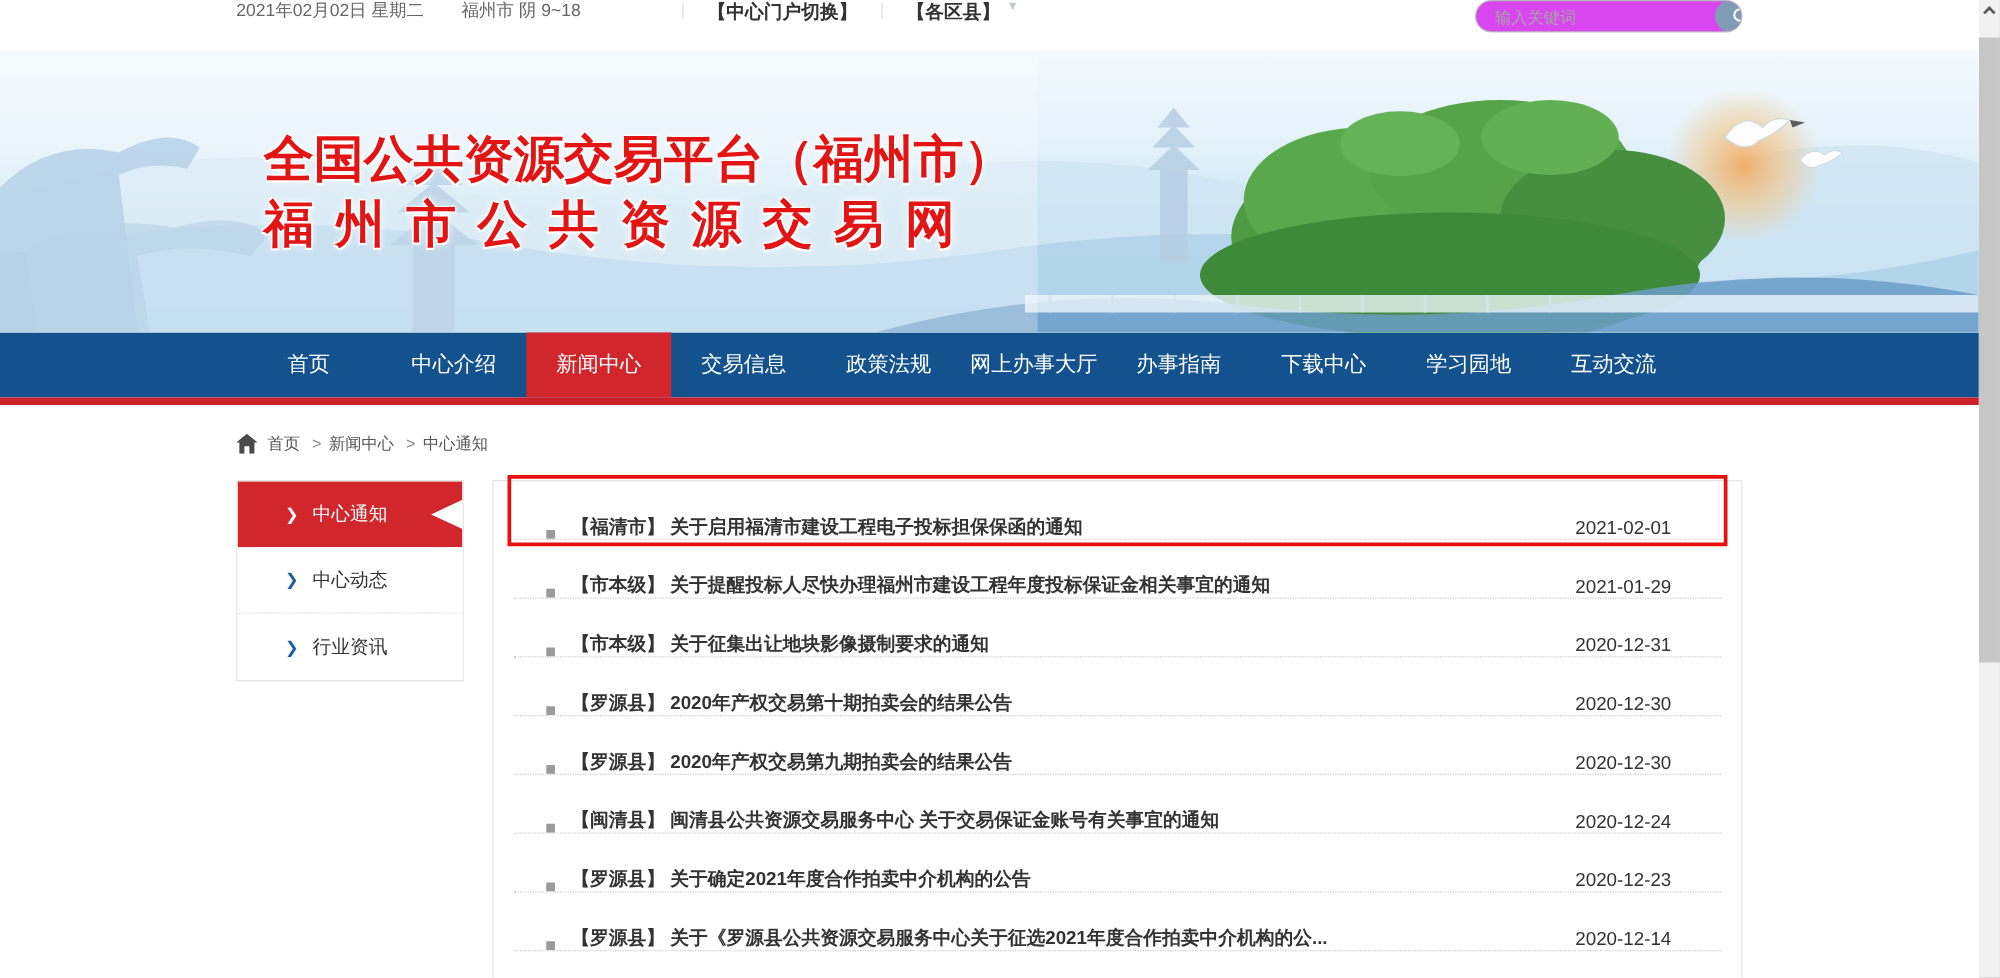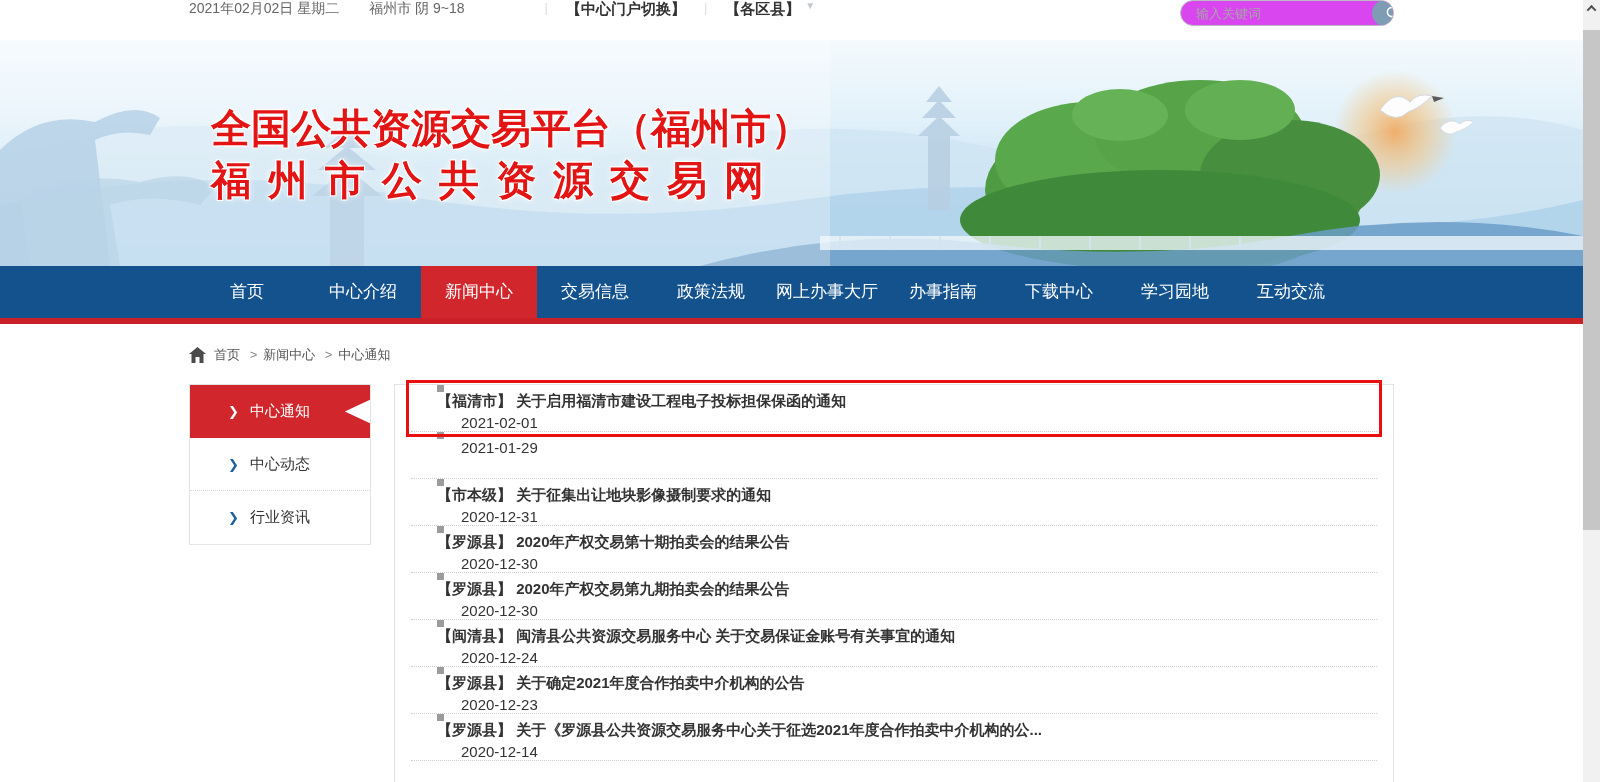--- a/index.html
+++ b/index.html
@@ -55,22 +55,22 @@
   .side-item { height:53px; position:relative; display:flex; align-items:center;
     justify-content:center; font-size:15px; color:#333; cursor:pointer; background:#fff; }
   .side-item:not(:last-child) { border-bottom:1px dotted #d9d9d9; }
   .side-arrow { position:absolute; left:38px; color:#1b5fa5; font-size:13px; font-weight:bold; }
   .side-item.active { background:#d0262c; color:#fff; border-bottom:none;
     clip-path:polygon(0 0,100% 0,100% 28%,86% 50%,100% 72%,100% 100%,0 100%); }
   .side-item.active .side-arrow { color:#fff; }
 
   .panel { flex:1; margin-left:23px; border:1px solid #e4e4e4; background:#fff;
     padding:0 16px 30px 16px; min-height:430px; }
-  .row { height:47px; display:flex; align-items:flex-start; padding:0 40px 0 26px;
-    border-bottom:1px dotted #cfcfcf; cursor:pointer;flex-direction:column; }
+  .row { height:47px; display:flex; align-items:flex-end; padding:0 40px 0 26px;
+    border-bottom:1px dotted #cfcfcf; cursor:pointer; }
   .row.highlighted { outline:3px solid #ea0f0f; outline-offset:2px; }
   .bullet { width:7px; height:7px; background:#9b9b9b; margin-right:13px; flex:none; }
   .row-title { flex:1; font-size:15px; font-weight:bold; color:#333; white-space:nowrap;
     overflow:hidden; }
   .row-date { font-size:15px; color:#333; margin-left:24px; flex:none; }
 
   
   .scrollbar { position:fixed; top:0; right:0; width:17px; height:782px; background:#f1f1f1; z-index:50; }
   .scroll-up-btn { height:17px; display:flex; align-items:center; justify-content:center; cursor:pointer; }
   .scroll-up-glyph { width:7px; height:7px; border-left:2px solid #4f4f4f; border-top:2px solid #4f4f4f;
@@ -256,20 +256,21 @@
       <section class="panel">
 
           <div class="row highlighted">
             <span class="bullet"></span>
             <span class="row-title">【福清市】 关于启用福清市建设工程电子投标担保保函的通知</span>
             <span class="row-date">2021-02-01</span>
           </div>
 
           <div class="row">
             <span class="bullet"></span>
+            <span class="row-title">【市本级】 关于提醒投标人尽快办理福州市建设工程年度投标保证金相关事宜的通知</span>
             <span class="row-date">2021-01-29</span>
           </div>
 
           <div class="row">
             <span class="bullet"></span>
             <span class="row-title">【市本级】 关于征集出让地块影像摄制要求的通知</span>
             <span class="row-date">2020-12-31</span>
           </div>
 
           <div class="row">

